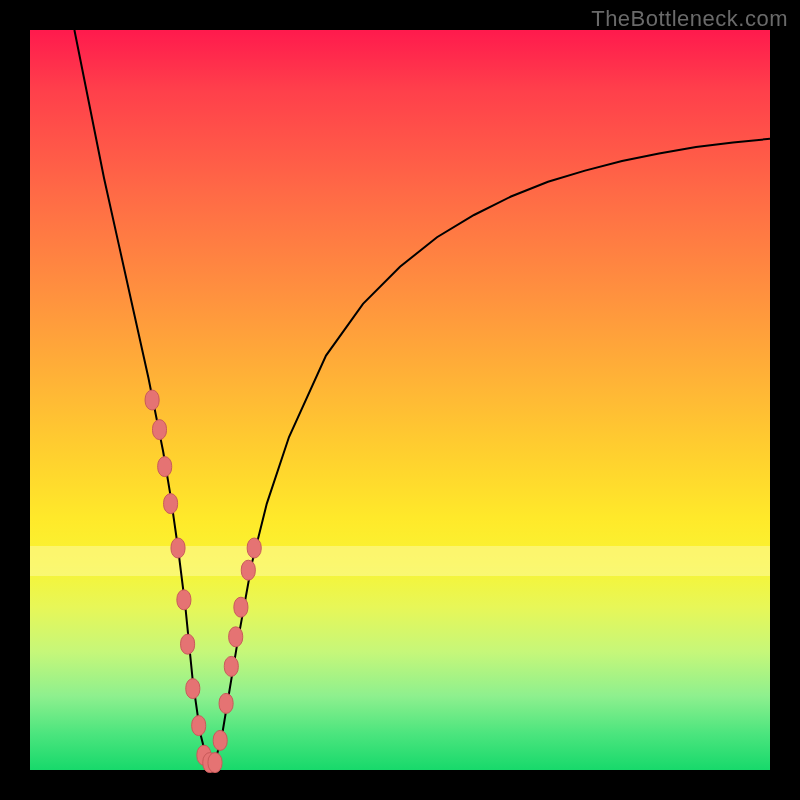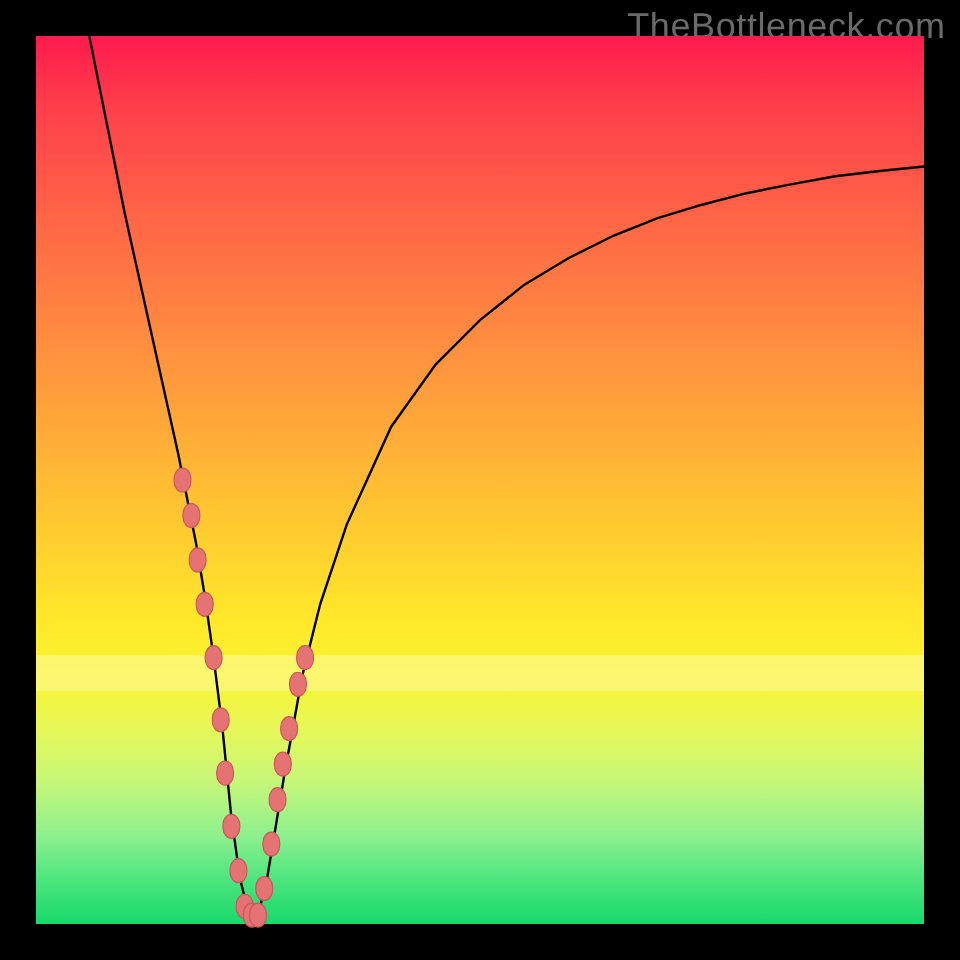--- a/index.html
+++ b/index.html
@@ -69,21 +69,21 @@
   .marker {
     fill: #e57373;
     stroke: #c85a5a;
     stroke-width: 1;
   }
   .watermark {
     position: absolute;
     top: 6px;
     right: 12px;
     color: #6a6a6a;
-    font-size: 30px;
+    font-size: 22px;
     letter-spacing: 0.5px;
     font-weight: 500;
   }
 </style>
 </head>
 <body>
 
 <div class="watermark">TheBottleneck.com</div>
 
 <div class="frame">

